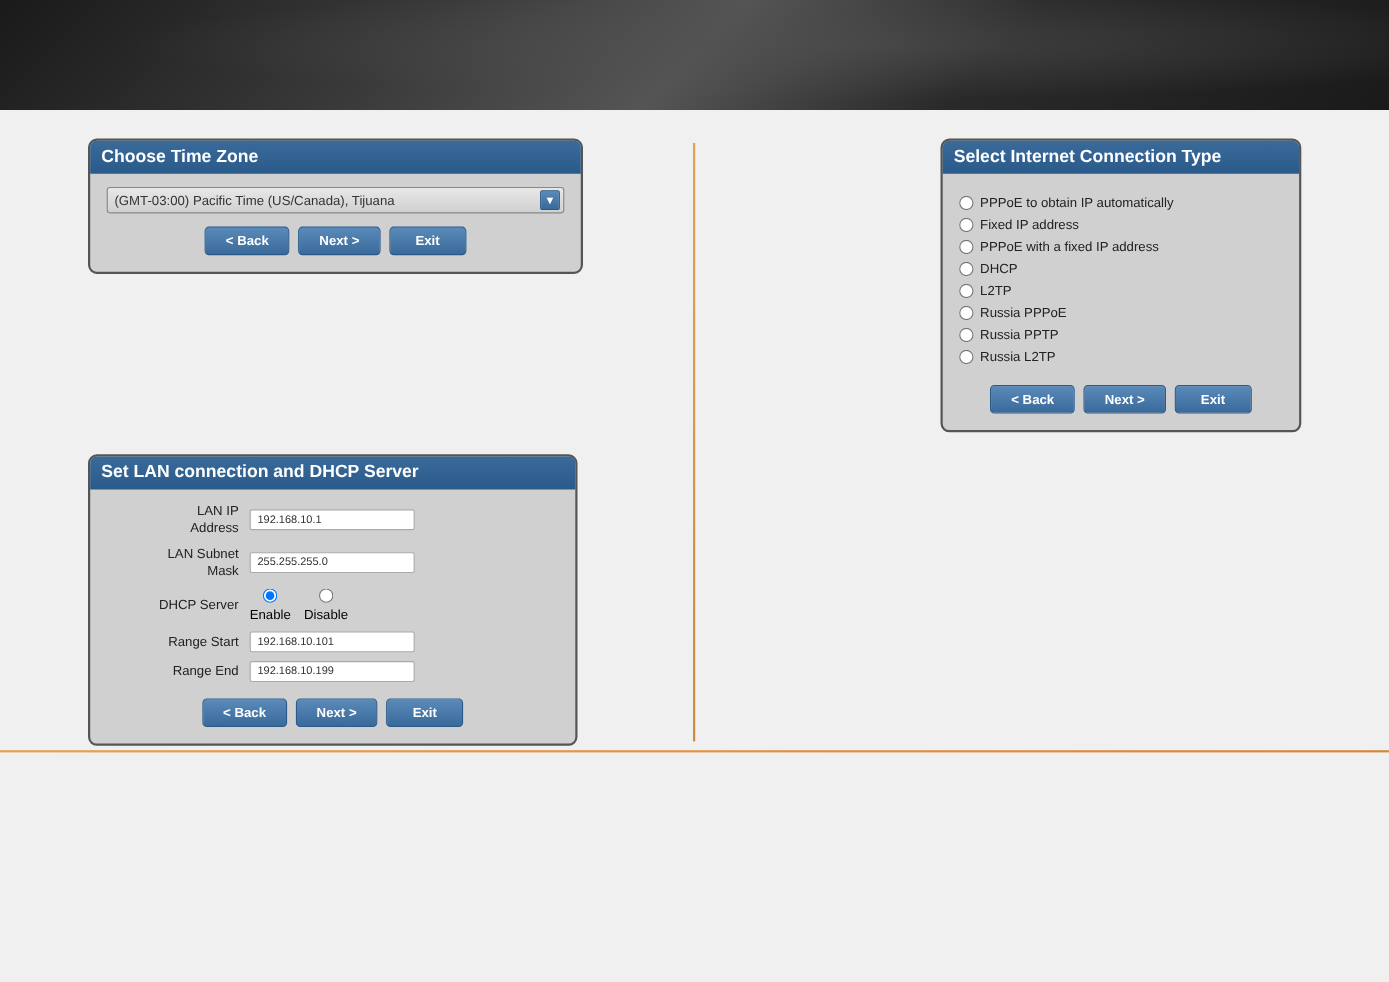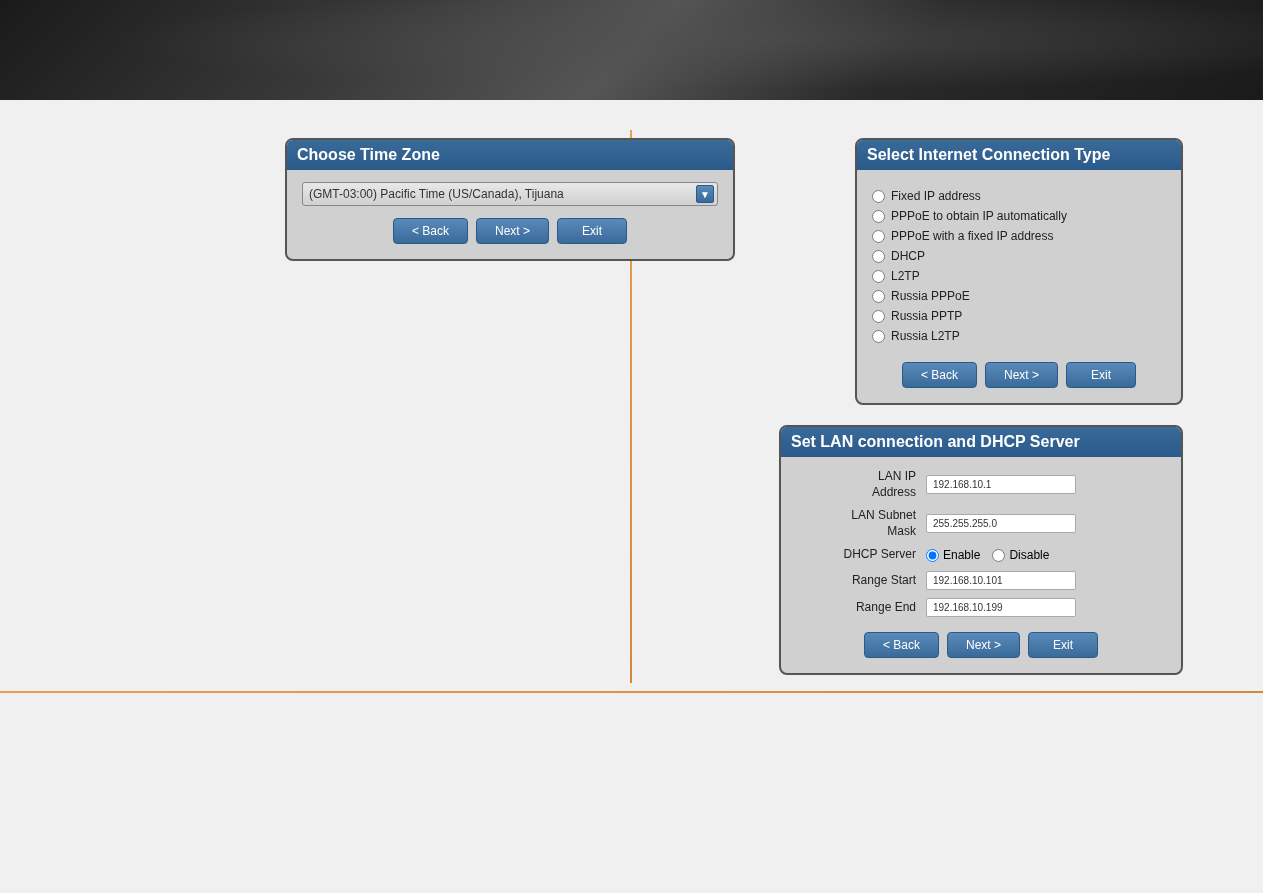--- a/index.html
+++ b/index.html
@@ -22,26 +22,25 @@
     }
     .header-banner::before {
       content: '';
       position: absolute;
       top: 0; left: 0; right: 0; bottom: 0;
       background: radial-gradient(ellipse at 60% 40%, rgba(80,80,80,0.6) 0%, transparent 60%);
     }
 
     
     .main-content {
-      padding: 38px 80px;
+      padding: 26px 80px;
       display: flex;
       flex-direction: column;
       gap: 20px;
       position: relative;
-      align-items: flex-end;
     }
 
     
     .divider-line {
       position: absolute;
       left: 630px;
       top: 30px;
       bottom: 30px;
       width: 2px;
       background: linear-gradient(to bottom, #e8a050, #d4883a);
@@ -126,21 +125,21 @@
       justify-content: center;
     }
 
     .btn {
       padding: 5px 18px;
       border-radius: 4px;
       border: 1px solid #2a5a8a;
       background: linear-gradient(to bottom, #5a8aba, #3a6a9a);
       color: #fff;
       font-size: 12px;
-      font-weight: normal;
+      font-weight: bold;
       cursor: pointer;
       min-width: 70px;
     }
 
     
     .connection-panel {
       width: 328px;
     }
 
     .radio-option {
@@ -161,21 +160,21 @@
       color: #000;
     }
 
     .radio-options-container {
       margin-bottom: 12px;
       padding: 4px 0;
     }
 
     
     .lan-panel {
-      width: 404px;
+      width: 445px;
     }
 
     .form-table {
       width: 100%;
       margin-bottom: 15px;
     }
 
     .form-row {
       display: flex;
       align-items: center;
@@ -206,20 +205,21 @@
       display: flex;
       gap: 12px;
       align-items: center;
     }
 
     .dhcp-option {
       display: flex;
       align-items: center;
       gap: 4px;
       font-size: 12px;
+      flex-direction: column;
     }
 
     .page-wrapper {
       position: relative;
     }
   </style>
 </head>
 <body>
 
 <div class="page-wrapper">
@@ -250,25 +250,25 @@
       </div>
 
       <div style="flex: 1;"></div>
 
       <div class="panel connection-panel" style="margin-left: 80px;">
         <div class="panel-title">Select Internet Connection Type</div>
 
         <div class="radio-options-container">
           <div class="radio-option">
             <input type="radio" name="conn" style="">
+            <span>PPPoE to obtain IP automatically</span>
+          </div>
+          <div class="radio-option">
+            <input type="radio" name="conn" style="">
             <span>Fixed IP address</span>
-          </div>
-          <div class="radio-option">
-            <input type="radio" name="conn" style="">
-            <span>PPPoE to obtain IP automatically</span>
           </div>
           <div class="radio-option">
             <input type="radio" name="conn" style="">
             <span>PPPoE with a fixed IP address</span>
           </div>
           <div class="radio-option">
             <input type="radio" name="conn" style="">
             <span>DHCP</span>
           </div>
           <div class="radio-option">

